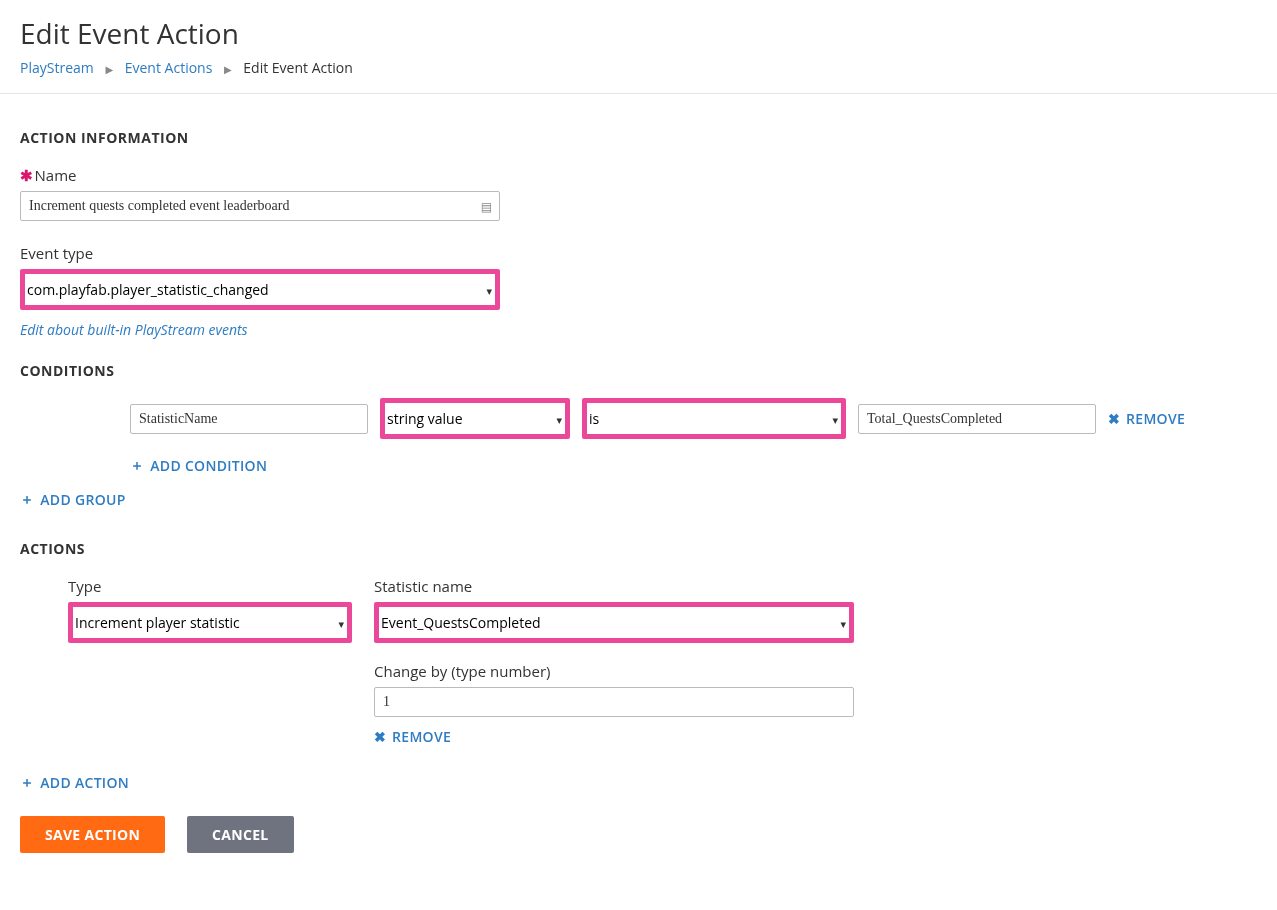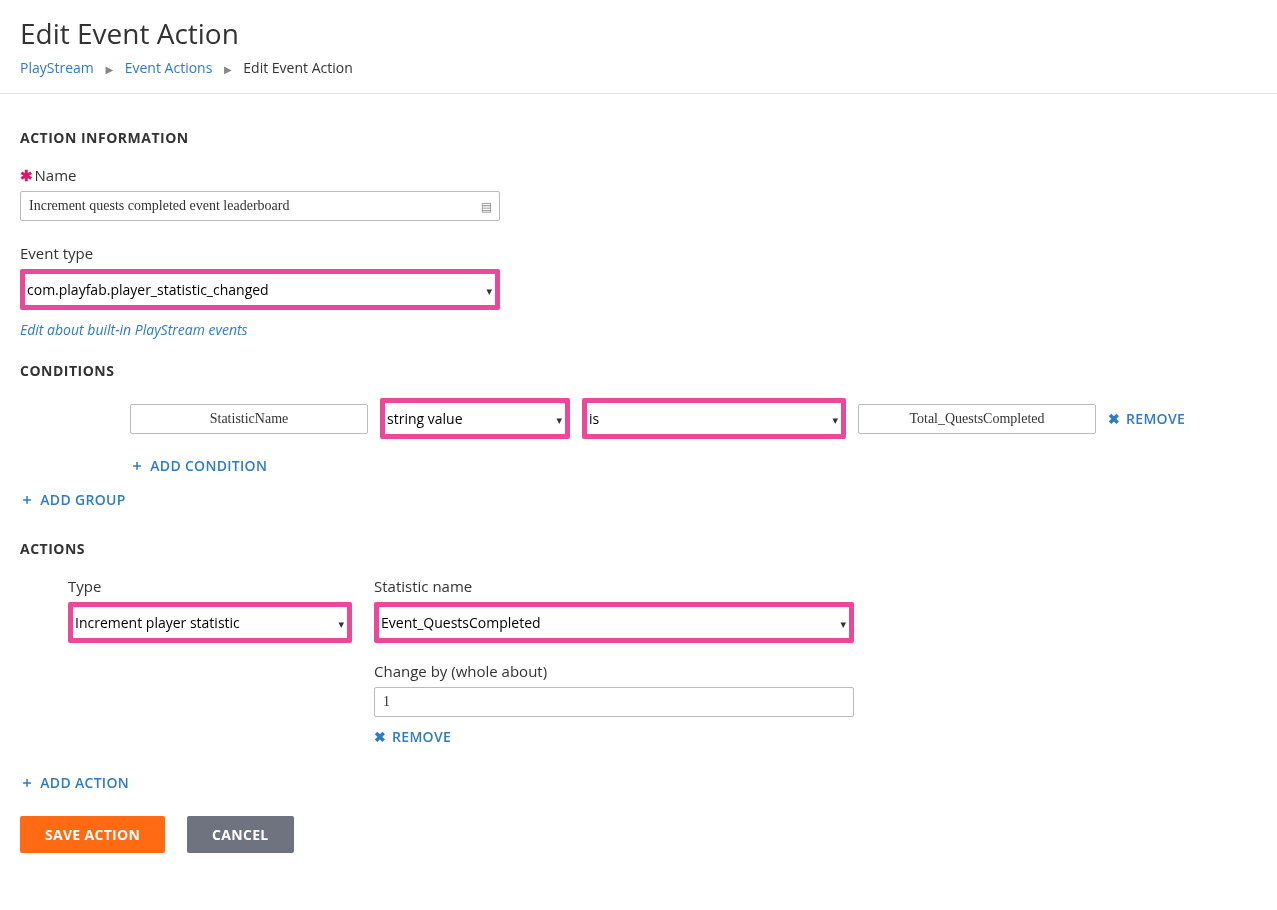--- a/index.html
+++ b/index.html
@@ -106,21 +106,21 @@
   letter-spacing: 0.3px;
 }
 .link-action .icon { font-weight: 700; font-size: 14px; }
 .condition-row {
   display: flex;
   gap: 12px;
   align-items: center;
   margin-left: 110px;
   margin-bottom: 16px;
 }
-.condition-row input[type=text] { width: 238px; text-align: center; }
+.condition-row input[type=text] { width: 238px; }
 .condition-row .select-wrap.sw1 { width: 190px; }
 .condition-row .select-wrap.sw2 { width: 264px; }
 .condition-row .val-input { width: 238px; }
 .add-condition-wrap { margin-left: 110px; margin-bottom: 14px; }
 .add-group-wrap { margin-bottom: 30px; }
 .action-row {
   display: flex;
   gap: 22px;
   margin-left: 48px;
   margin-bottom: 18px;
@@ -244,21 +244,21 @@
           </select>
         </div>
       </div>
       <div class="action-col wide">
         <label class="field-label">Statistic name</label>
         <div class="select-wrap">
           <select class="select-box">
             <option>Event_QuestsCompleted</option>
           </select>
         </div>
-        <label class="field-label" style="margin-top:18px;">Change by (whole about)</label>
+        <label class="field-label" style="margin-top:18px;">Change by (type number)</label>
         <input type="text" value="1" style="">
         <div style="margin-top:10px;">
           <a class="link-action">
             <span class="icon">✖</span>
             <span>REMOVE</span>
           </a>
         </div>
       </div>
     </div>
 

